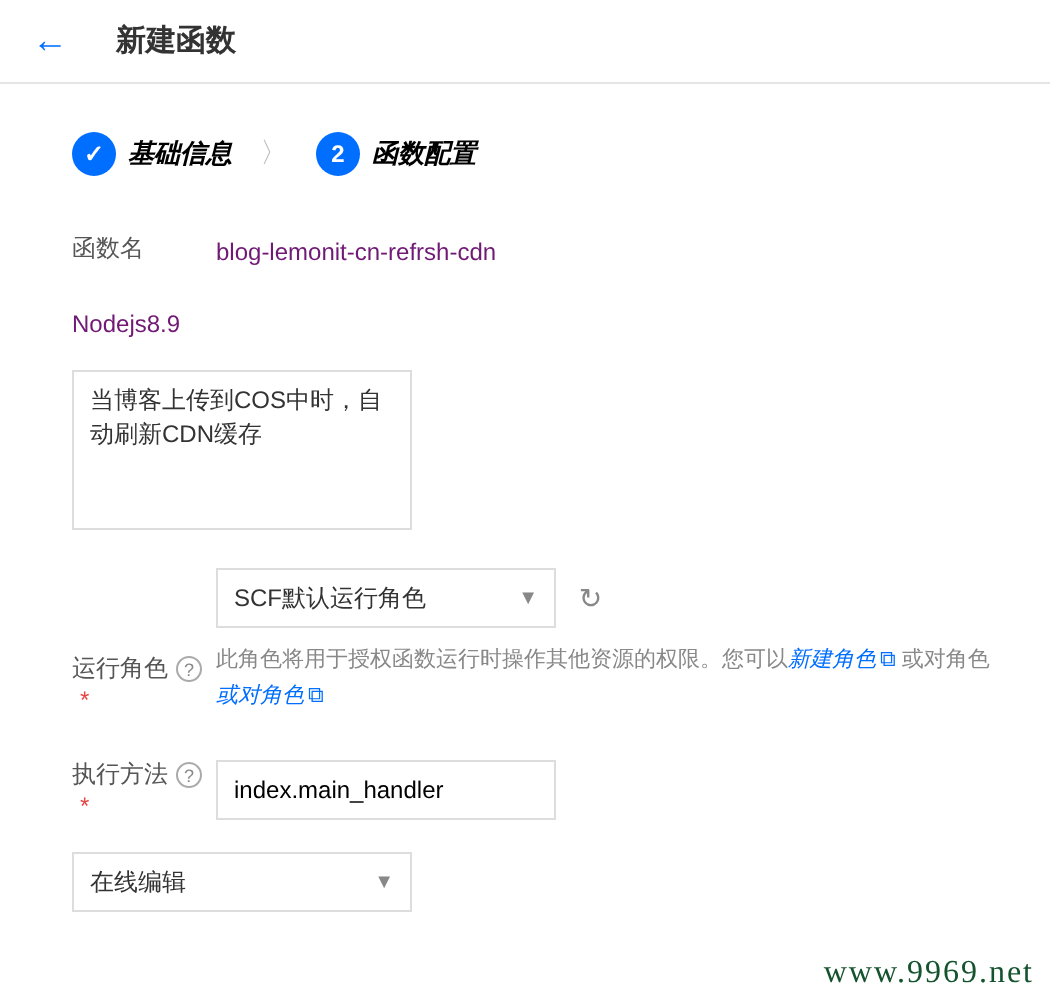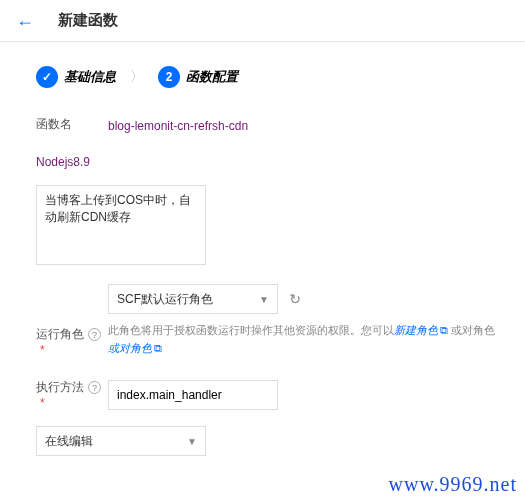--- a/index.html
+++ b/index.html
@@ -20,21 +20,21 @@
   textarea.desc { width: 170px; height: 80px; border: 1px solid #ddd; padding: 6px 8px; font-size: 12px; resize: none; font-family: inherit; color: #333; }
   .hint { color: #888; font-size: 11px; margin-top: 8px; line-height: 1.6; }
   .req { color: #e54545; margin: 0 4px; }
   .select { display: inline-flex; align-items: center; justify-content: space-between; width: 170px; height: 30px; border: 1px solid #ddd; padding: 0 8px; font-size: 12px; background: #fff; cursor: pointer; }
   .select .caret { color: #888; font-size: 10px; }
   .refresh-icon { display: inline-block; margin-left: 8px; color: #888; cursor: pointer; font-size: 14px; vertical-align: middle; }
   input.text-input { width: 170px; height: 30px; border: 1px solid #ddd; padding: 0 8px; font-size: 12px; }
   .link { color: #006eff; cursor: pointer; font-style: italic; }
   .ext-icon { color: #006eff; font-size: 11px; margin-left: 2px; }
   .help-icon { display: inline-block; width: 13px; height: 13px; border: 1px solid #aaa; border-radius: 50%; font-size: 9px; line-height: 12px; text-align: center; color: #888; margin-left: 4px; cursor: pointer; }
-  .watermark { position: fixed; right: 8px; bottom: 4px; color: #1d4ed8; font-size: 20px; font-family: Georgia, serif; letter-spacing: 1px; pointer-events: none; }
+  .watermark { position: fixed; right: 8px; bottom: 4px; color: #14532d; font-size: 16px; font-family: Georgia, serif; letter-spacing: 1px; pointer-events: none; }
 </style>
 </head>
 <body>
 
 <div class="topbar">
   <span class="back-icon">←</span>
   <span class="page-title">新建函数</span>
 </div>
 
 <div class="content">

